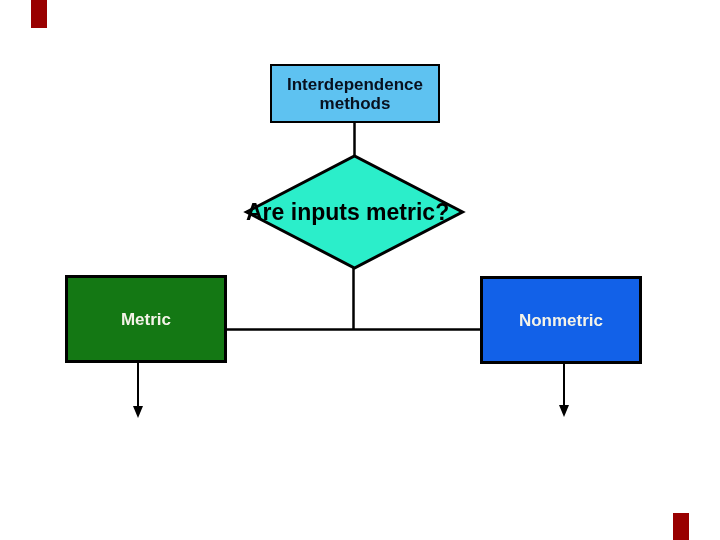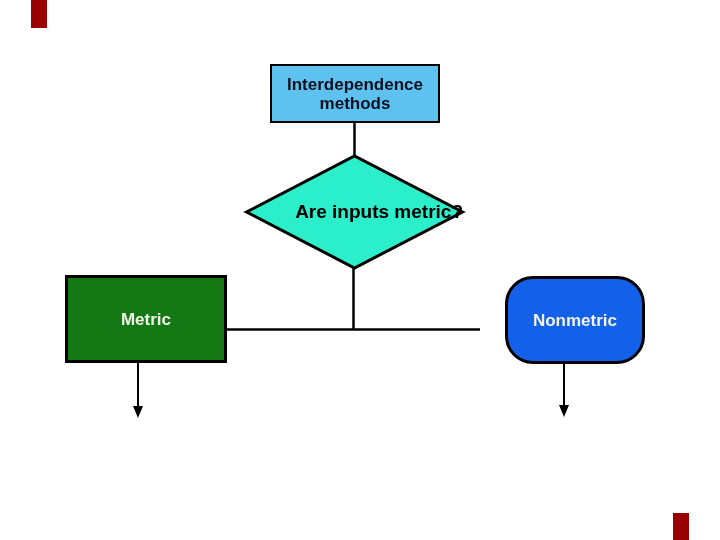--- a/index.html
+++ b/index.html
@@ -8,25 +8,25 @@
     font-family:"Liberation Sans","DejaVu Sans",sans-serif;overflow:hidden;
   }
   .layer{position:absolute;left:0;top:0;width:720px;height:540px;}
   .node{
     position:absolute;box-sizing:border-box;border:2px solid #000;
     display:flex;align-items:center;justify-content:center;text-align:center;
     font-weight:bold;font-size:17px;line-height:19px;
   }
   #top-box{left:270px;top:64px;width:170px;height:59px;padding:0 2px;}
   #metric-box{left:65px;top:275px;width:162px;height:88px;border-width:3px;}
-  #nonmetric-box{left:505px;top:276px;width:140px;height:88px;border-width:3px;border-radius:28px;}
+  #nonmetric-box{left:480px;top:276px;width:162px;height:88px;border-width:3px;}
   .diamond-label{
     position:absolute;left:246px;top:156px;width:217px;height:112px;
-    display:flex;align-items:center;justify-content:flex-end;text-align:center;
-    font-weight:bold;font-size:19px;line-height:18px;
+    display:flex;align-items:center;justify-content:flex-start;text-align:center;
+    font-weight:bold;font-size:23px;line-height:18px;
   }
   .accent{position:absolute;width:16px;}
   #accent-tl{left:31px;top:0;height:28px;}
   #accent-br{left:673px;top:513px;height:27px;}
 </style>
 </head>
 <body>
 
 <div class="slide">
 

